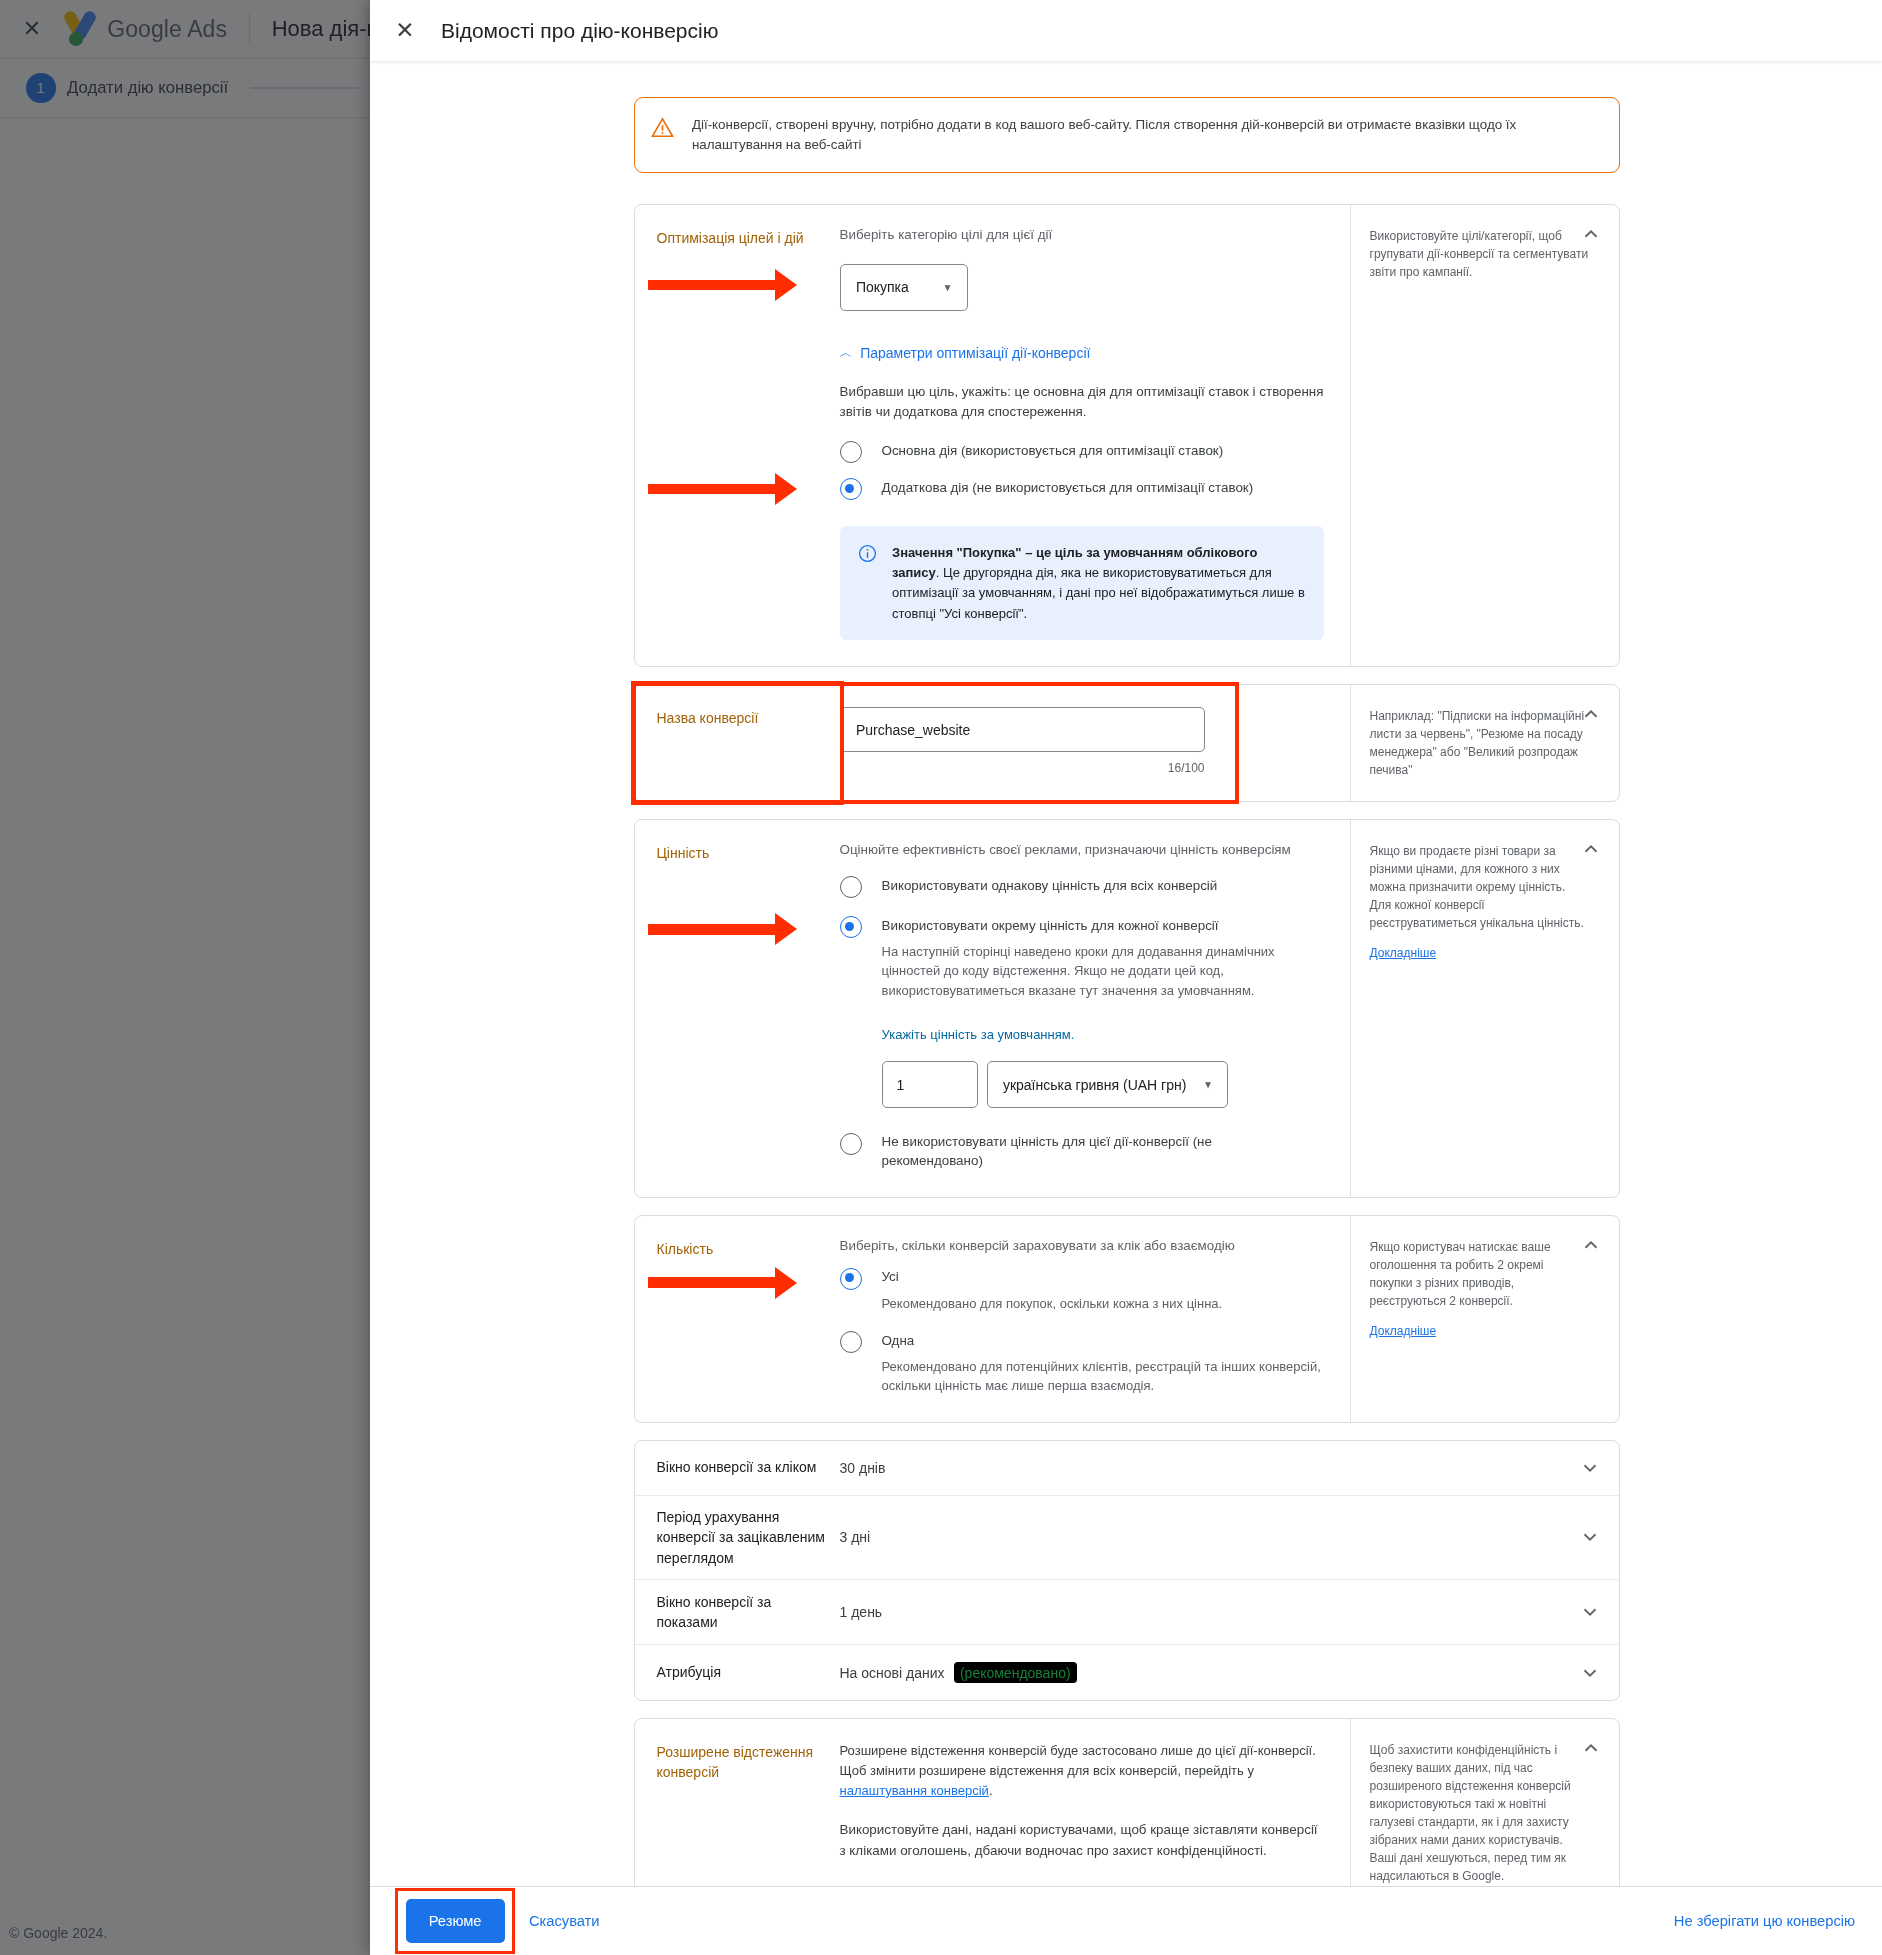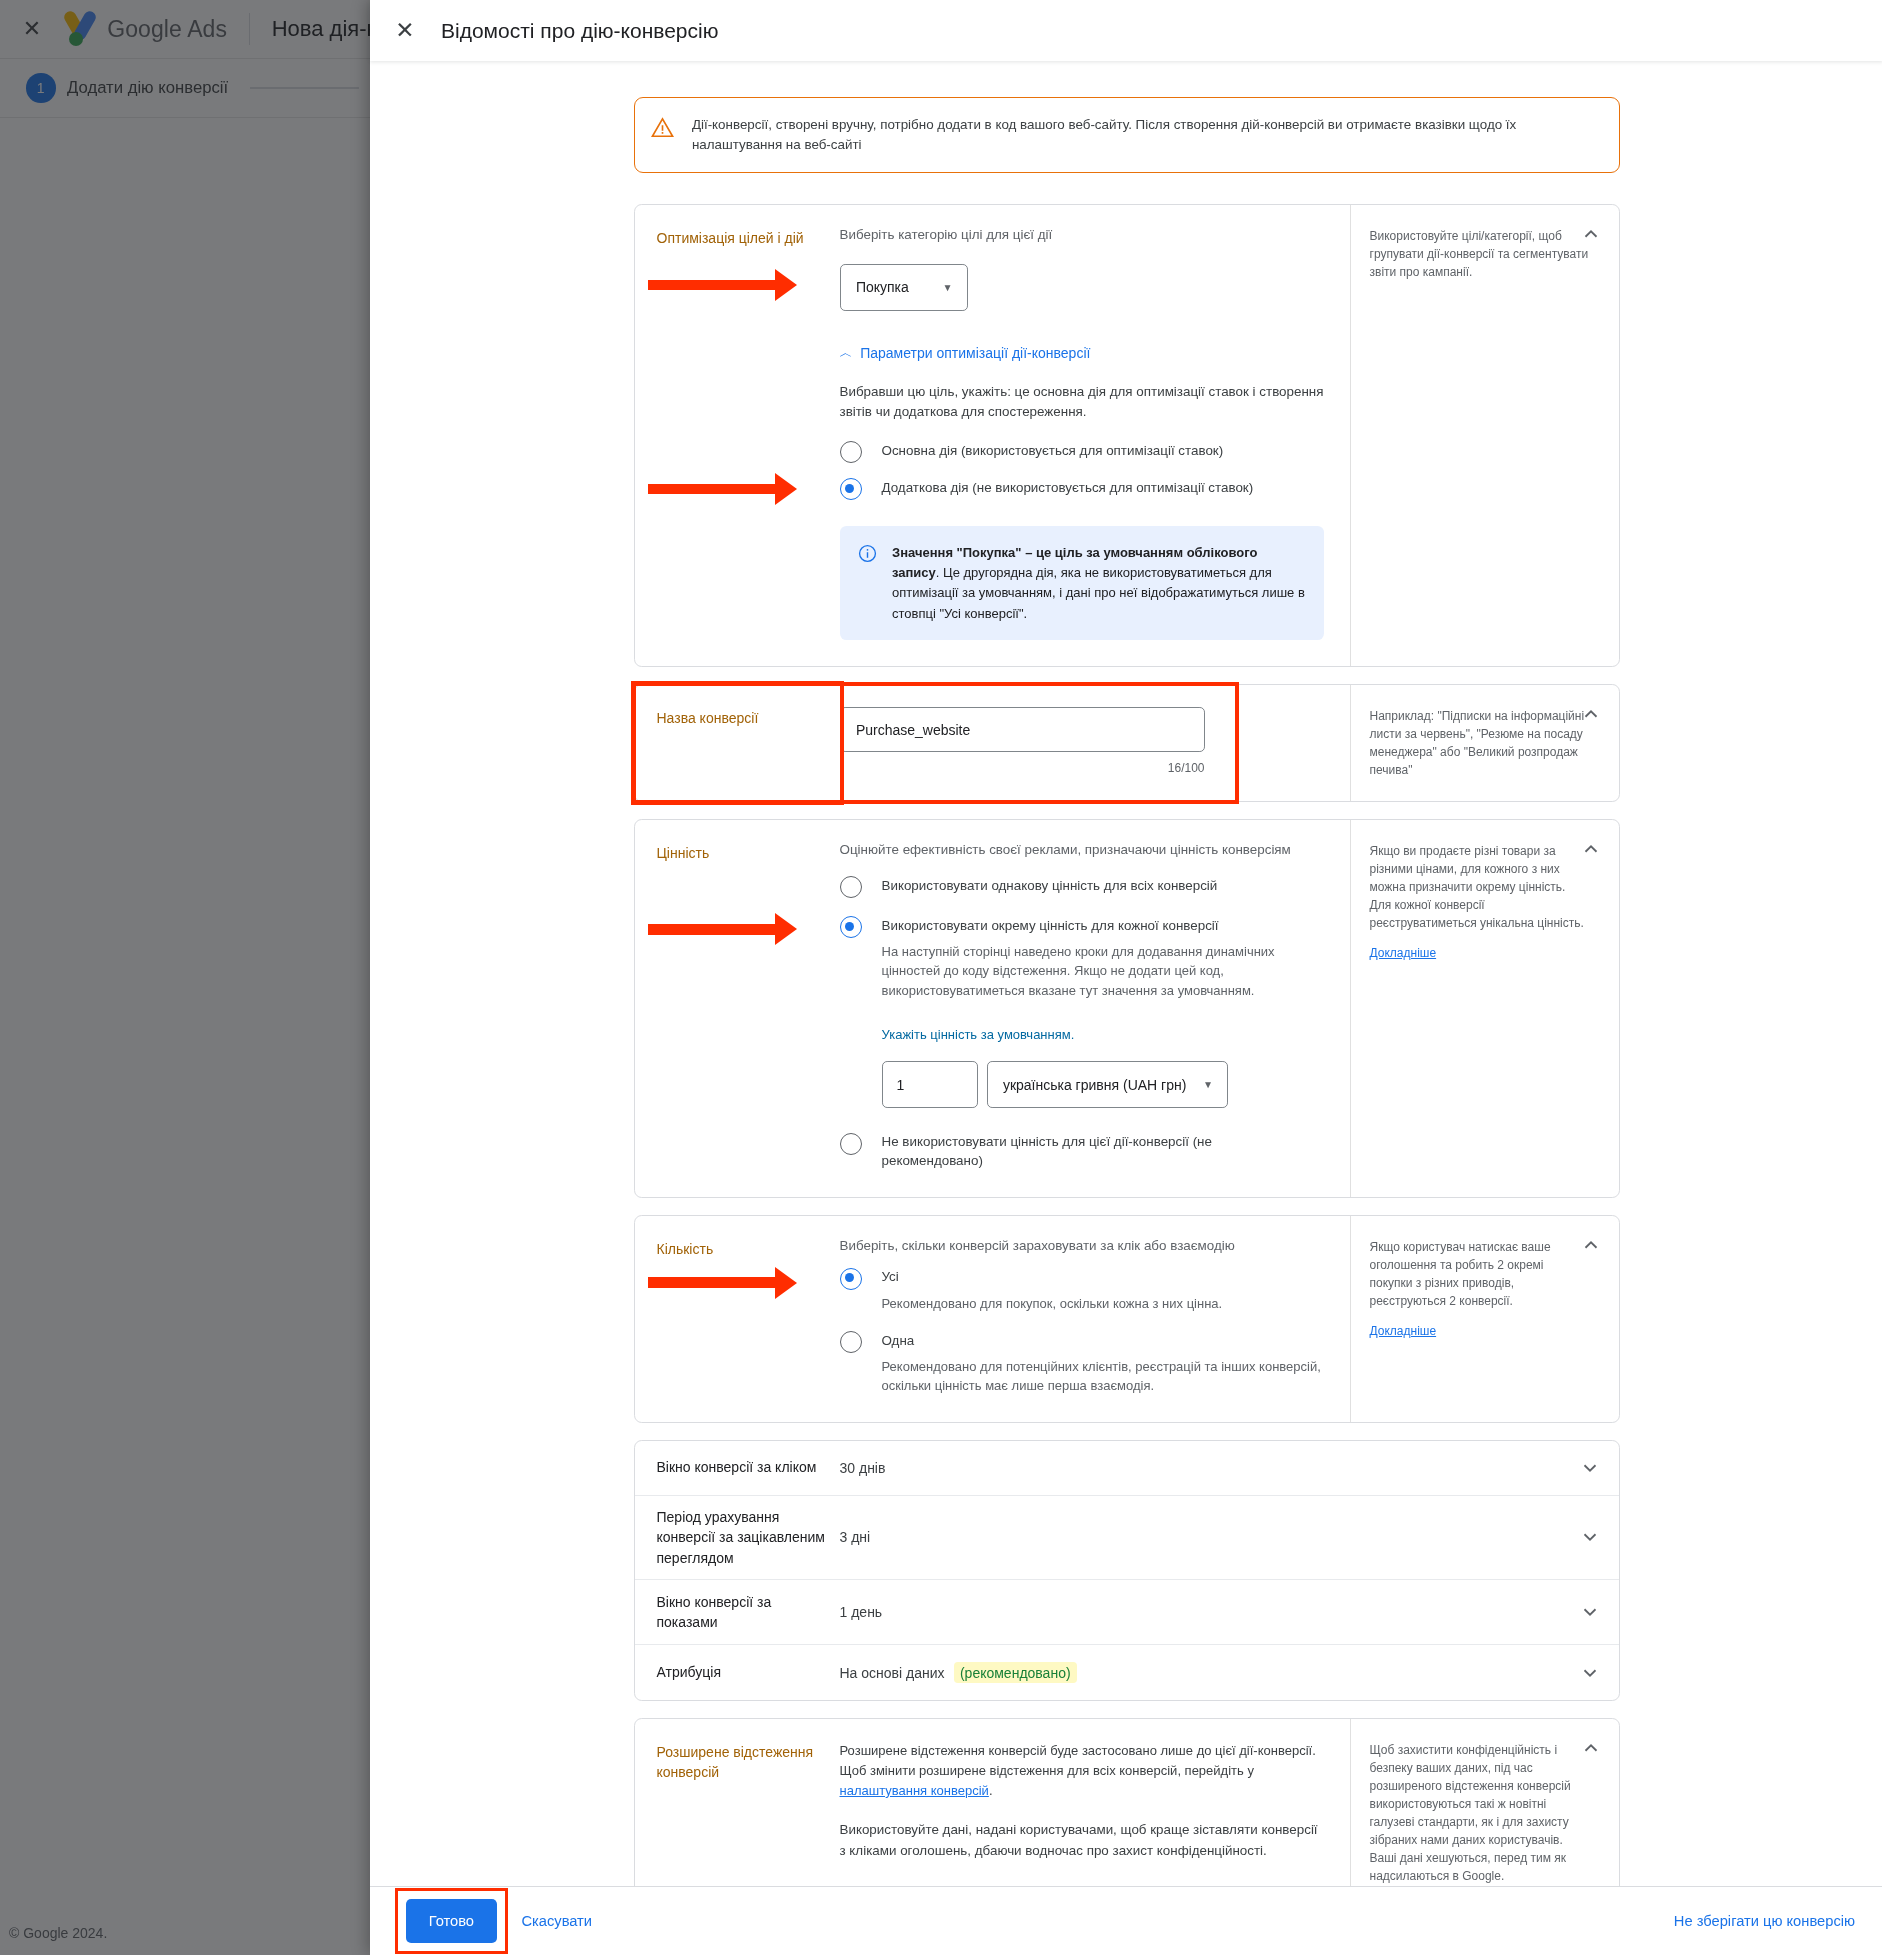--- a/index.html
+++ b/index.html
@@ -197,21 +197,21 @@
     display: flex; align-items: center; border-bottom: 0.6px solid #e8eaed;
     min-height: 55px; padding: 11.5px 0;
   }
   .row:last-child { border-bottom: none; }
   .row-label {
     flex: 0 0 205px; padding: 0 13px 0 22px; font-size: 14px;
     color: #202124; line-height: 1.45;
   }
   .row-value { flex: 1 1 auto; font-size: 14px; color: #3c4043; display: flex; align-items: center; gap: 9px; }
   .pill-rec {
-    background: #fef9c3; color: #188038; border-radius: 3.8px;
+    background: #000000; color: #188038; border-radius: 3.8px;
     padding: 2.6px 6.4px; font-size: 14px;
   }
   .row-chev { flex: 0 0 58px; display: flex; justify-content: center; cursor: pointer; }
 
   .para { font-size: 13.4px; color: #3c4043; line-height: 1.55; }
   .para + .para { margin-top: 19px; }
   .ilink { color: #1a73e8; text-decoration: underline; cursor: pointer; }
 
   
   .dlg-footer {
@@ -542,21 +542,21 @@
             <p>Щоб захистити конфіденційність і безпеку ваших даних, під час розширеного відстеження конверсій використовуються такі ж новітні галузеві стандарти, як і для захисту зібраних нами даних користувачів. Ваші дані хешуються, перед тим як надсилаються в Google.</p>
 
           </div>
         </div>
 
       </div>
     </div>
 
     <div class="dlg-footer">
       <div class="btn-wrap">
-        <button class="btn-primary">Готово</button>
+        <button class="btn-primary">Резюме</button>
       </div>
       <button class="btn-text">Скасувати</button>
       <div class="footer-spacer"></div>
       <button class="btn-discard">Не зберігати цю конверсію</button>
     </div>
 
   </div>
 </div>
 
 

